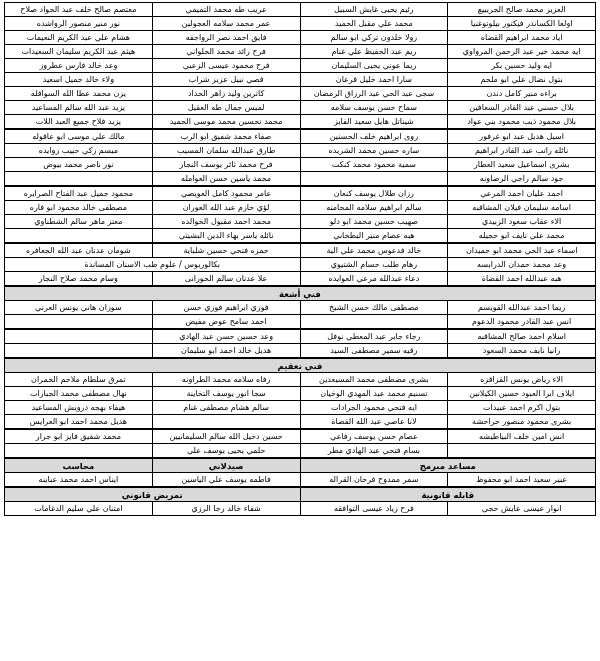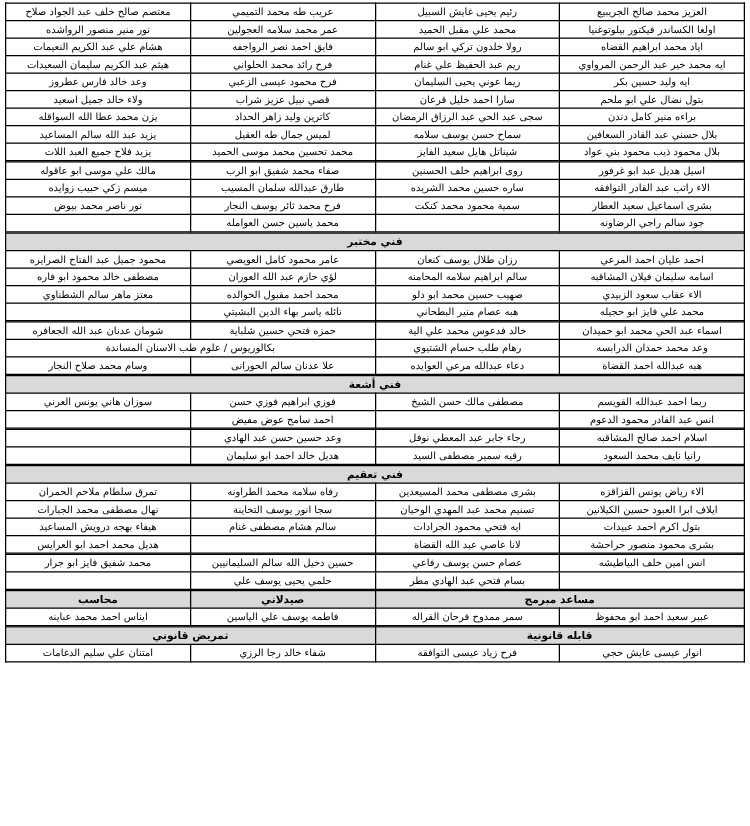--- a/index.html
+++ b/index.html
@@ -99,21 +99,21 @@
 
   <table class="grid">
     <tbody>
       <tr>
         <td>اسيل هديل عبد ابو غرفور</td>
         <td>روى ابراهيم خلف الحسنين</td>
         <td>صفاء محمد شفيق ابو الرب</td>
         <td>مالك علي موسى ابو عاقوله</td>
       </tr>
       <tr>
-        <td>الاء راتب عبد القادر التوافقه</td>
+        <td>نائله راتب عبد القادر ابراهيم</td>
         <td>ساره حسين محمد الشريده</td>
         <td>طارق عبدالله سلمان المسيب</td>
         <td>ميسم زكي حبيب زوايده</td>
       </tr>
       <tr>
         <td>بشرى اسماعيل سعيد العطار</td>
         <td>سمية محمود محمد كنكت</td>
         <td>فرح محمد ثائر يوسف النجار</td>
         <td>نور ناصر محمد بيوض</td>
       </tr>
@@ -122,42 +122,39 @@
         <td class="blank"></td>
         <td>محمد ياسين حسن العوامله</td>
         <td class="blank"></td>
       </tr>
     </tbody>
   </table>
 
   <table class="grid">
     <tbody>
       <tr>
-        <td class="sec" colspan="4">فني مختبر</td>
-      </tr>
-      <tr>
         <td>احمد عليان احمد المرعي</td>
         <td>رزان طلال يوسف كنعان</td>
         <td>عامر محمود كامل العويصي</td>
         <td>محمود جميل عبد الفتاح الصرايره</td>
       </tr>
       <tr>
         <td>اسامه سليمان فيلان المشاقبه</td>
         <td>سالم ابراهيم سلامه المحامنه</td>
         <td>لؤي حازم عبد الله العوران</td>
         <td>مصطفى خالد محمود ابو فاره</td>
       </tr>
       <tr>
         <td>الاء عقاب سعود الزبيدي</td>
         <td>صهيب حسين محمد ابو دلو</td>
         <td>محمد احمد مقبول الخوالده</td>
         <td>معتز ماهر سالم الشطناوي</td>
       </tr>
       <tr>
-        <td>محمد علي فايز ابو حجيله</td>
+        <td>محمد علي نايف ابو حجيله</td>
         <td>هبه عصام منير البطحاني</td>
         <td>نائله ياسر بهاء الدين البشيتي</td>
         <td class="blank"></td>
       </tr>
     </tbody>
   </table>
 
   <table class="grid">
     <tbody>
       <tr>

